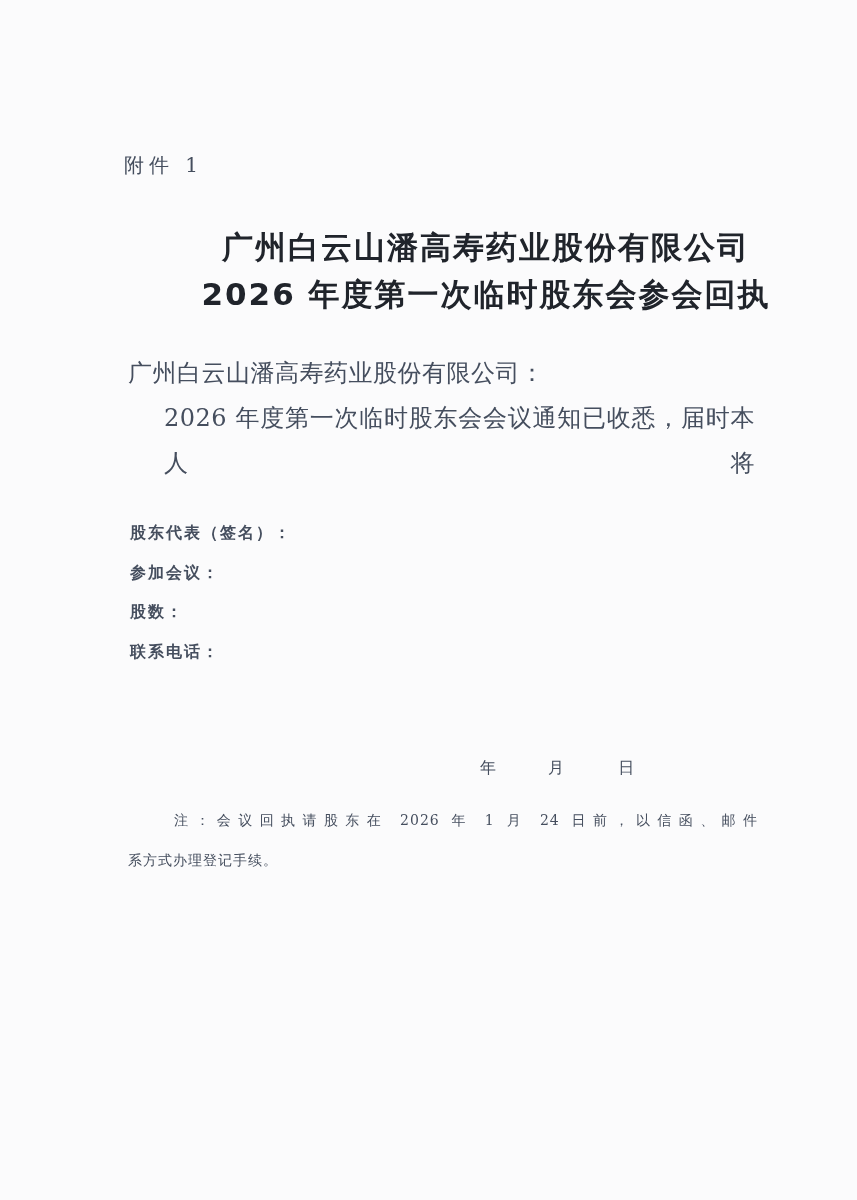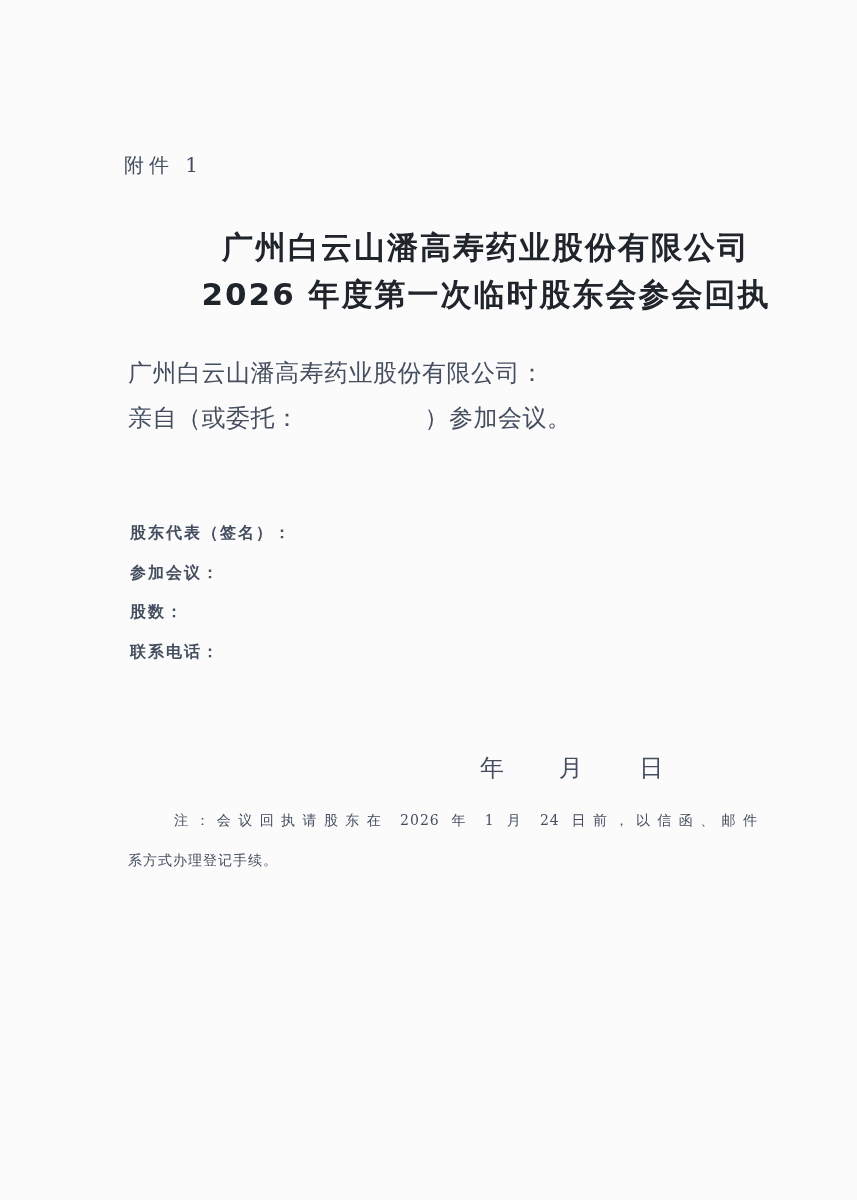--- a/index.html
+++ b/index.html
@@ -69,21 +69,21 @@
     line-height: 39.5px;
     letter-spacing: 2px;
     font-weight: bold;
   }
   
   .date-line {
     position: absolute;
     left: 128px;
     top: 752px;
     width: 627px;
-    font-size: 24px;
+    font-size: 16px;
     line-height: 32px;
   }
   .date-line .d-year  { margin-left: 352px; }
   .date-line .d-month { margin-left: 47px; }
   .date-line .d-day   { margin-left: 49px; }
   
   .doc-note {
     position: absolute;
     left: 128px;
     top: 801px;
@@ -110,23 +110,21 @@
 
   <div class="attachment-label">附件 1</div>
 
   <div class="doc-title">
     <div>广州白云山潘高寿药业股份有限公司</div>
     <div>2026 年度第一次临时股东会参会回执</div>
   </div>
 
   <div class="doc-body">
     <div>广州白云山潘高寿药业股份有限公司：</div>
-    <div>
-      <span>亲自（或委托：</span><span class="delegate-blank"></span><span>）参加会议。</span>
-    </div>
+    <div class="body-line-justified">2026 年度第一次临时股东会会议通知已收悉，届时本人将</div>
   </div>
 
   <div class="doc-fields">
     <div>股东代表（签名）：</div>
     <div>参加会议：</div>
     <div>股数：</div>
     <div>联系电话：</div>
   </div>
 
   <div class="date-line">

